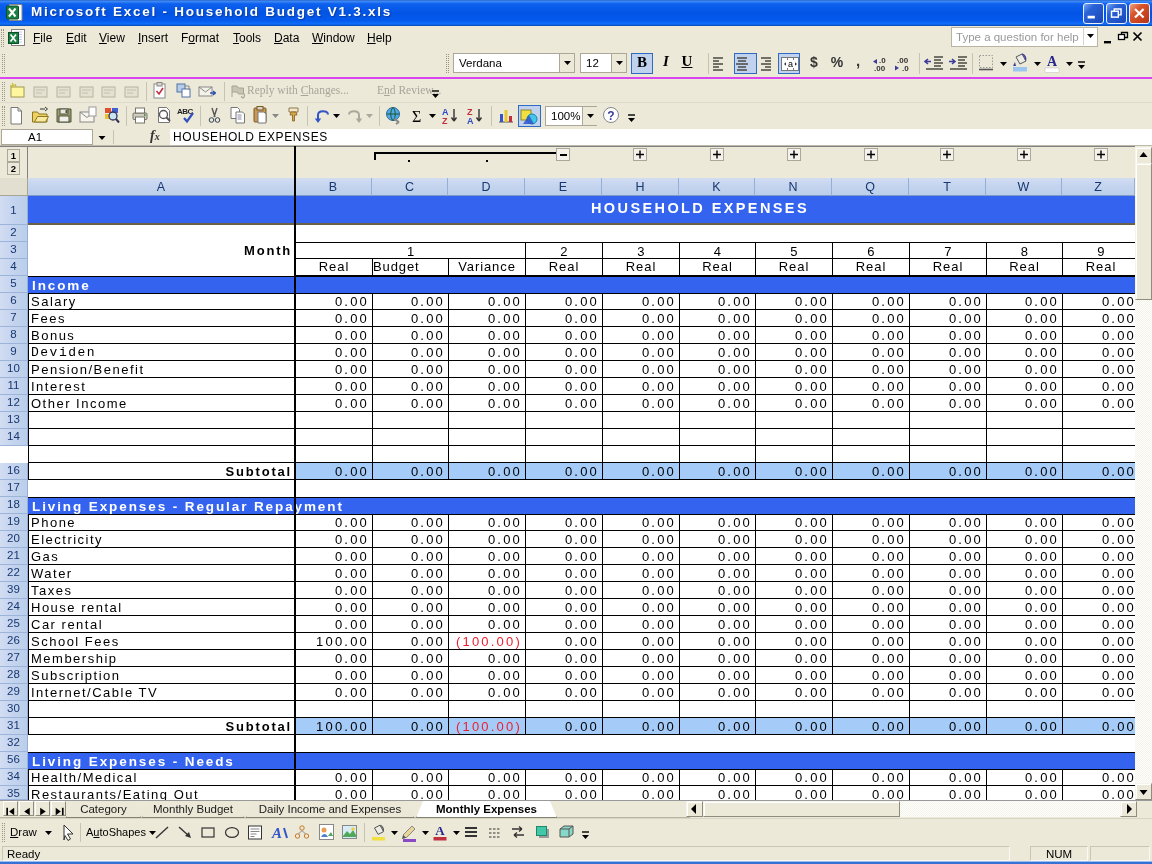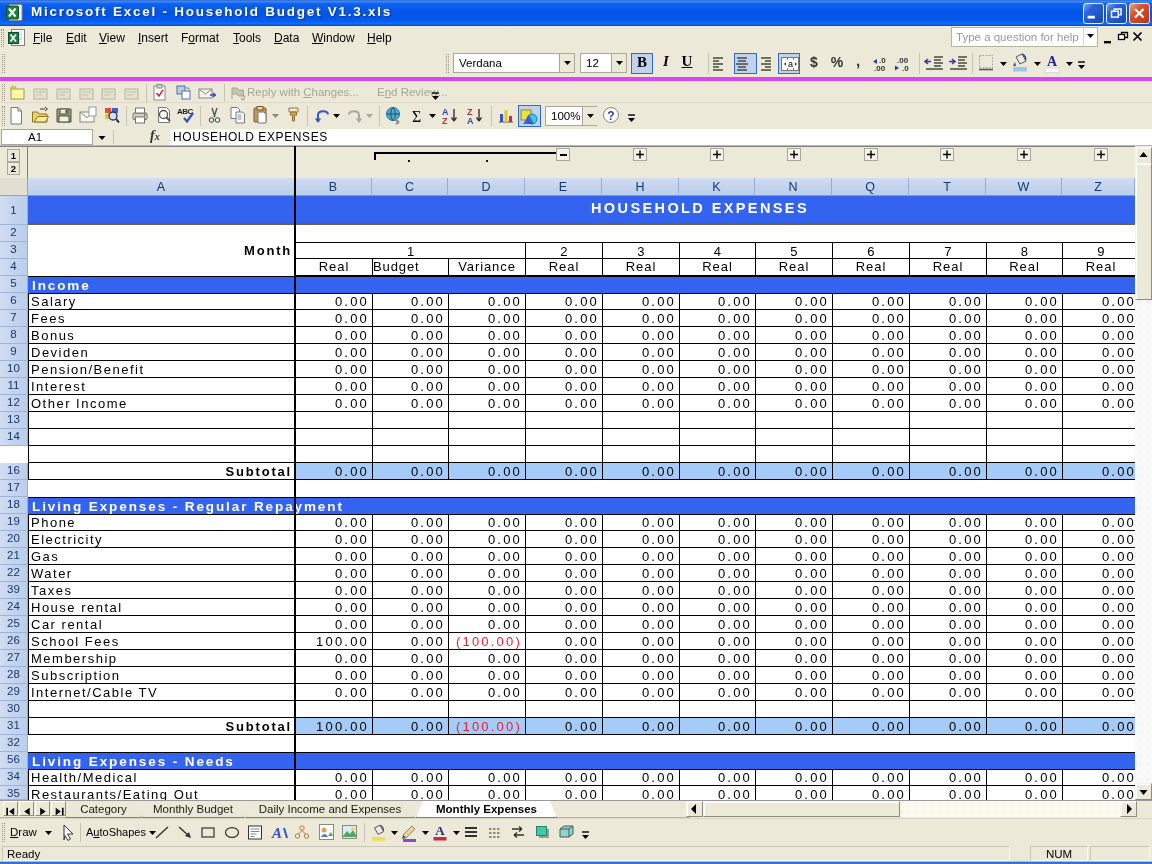--- a/index.html
+++ b/index.html
@@ -254,21 +254,21 @@
         <path d="M2 8 l3.5 4 3.5-4 z" fill="#000"></path>
       </svg>
     </div>
 <div class="abs" style="left:1076px;top:6px;">
       <svg width="12" height="16">
         <path d="M2 9 l3.5 4 3.5-4 z" fill="#000"></path>
         <path d="M2 6 h7" stroke="#000" stroke-width="1.4"></path>
       </svg>
     </div>
 </div>
-<div class="tbrow abs" style="top:77px;height:25px;border-top:4px solid #d946ef;">
+<div class="tbrow abs" style="top:77px;height:25px;border-top:2px solid #d946ef;font-family:Liberation Serif, serif;">
 <div class="abs" style="left:2px;top:3px;height:19px;">
       <div class="grip" style="height:19px;"></div>
     </div>
 <svg class="abs" style="left:9px;top:3px;" width="18" height="18">
       <rect x="2" y="5" width="13" height="10" fill="#FFF6A0" stroke="#A09A50"></rect>
       <path d="M3 1 l2 3 M1 4 h3 M6 2 l1 2.5" stroke="#C8B830" stroke-width="1.3"></path>
     </svg>
 <svg class="abs" style="left:32px;top:3px;" width="18" height="18">
       <rect x="2" y="5" width="13" height="10" fill="#E4E1D2" stroke="#B8B4A0"></rect>
       <path d="M4 8 h9 M4 11 h6" stroke="#C4C0AC"></path>
@@ -686,21 +686,21 @@
         <div class="cell num bb bl" style="width:77px;">0.00</div>
         <div class="cell num bb bl" style="width:77px;">0.00</div>
         <div class="cell num bb bl" style="width:76px;">0.00</div>
         <div class="cell num bb bl" style="width:77px;">0.00</div>
         <div class="cell num bb bl" style="width:77px;">0.00</div>
         <div class="cell num bb bl" style="width:77px;">0.00</div>
         <div class="cell num bb bl" style="width:76px;">0.00</div>
         <div class="cell num bb bl" style="width:77px;">0.00</div>
       </div>
 <div class="grow abs" style="top:198px;height:17px;">
-        <div class="cell lab bb bl" style="width:267px;">Deviden</div>
+        <div class="cell lab bb bl" style="width:267px;font-family:Liberation Mono, monospace;">Deviden</div>
         <div class="cell num bb bl" style="width:77px;">0.00</div>
         <div class="cell num bb bl" style="width:76px;">0.00</div>
         <div class="cell num bb bl" style="width:77px;">0.00</div>
         <div class="cell num bb bl" style="width:77px;">0.00</div>
         <div class="cell num bb bl" style="width:77px;">0.00</div>
         <div class="cell num bb bl" style="width:76px;">0.00</div>
         <div class="cell num bb bl" style="width:77px;">0.00</div>
         <div class="cell num bb bl" style="width:77px;">0.00</div>
         <div class="cell num bb bl" style="width:77px;">0.00</div>
         <div class="cell num bb bl" style="width:76px;">0.00</div>

